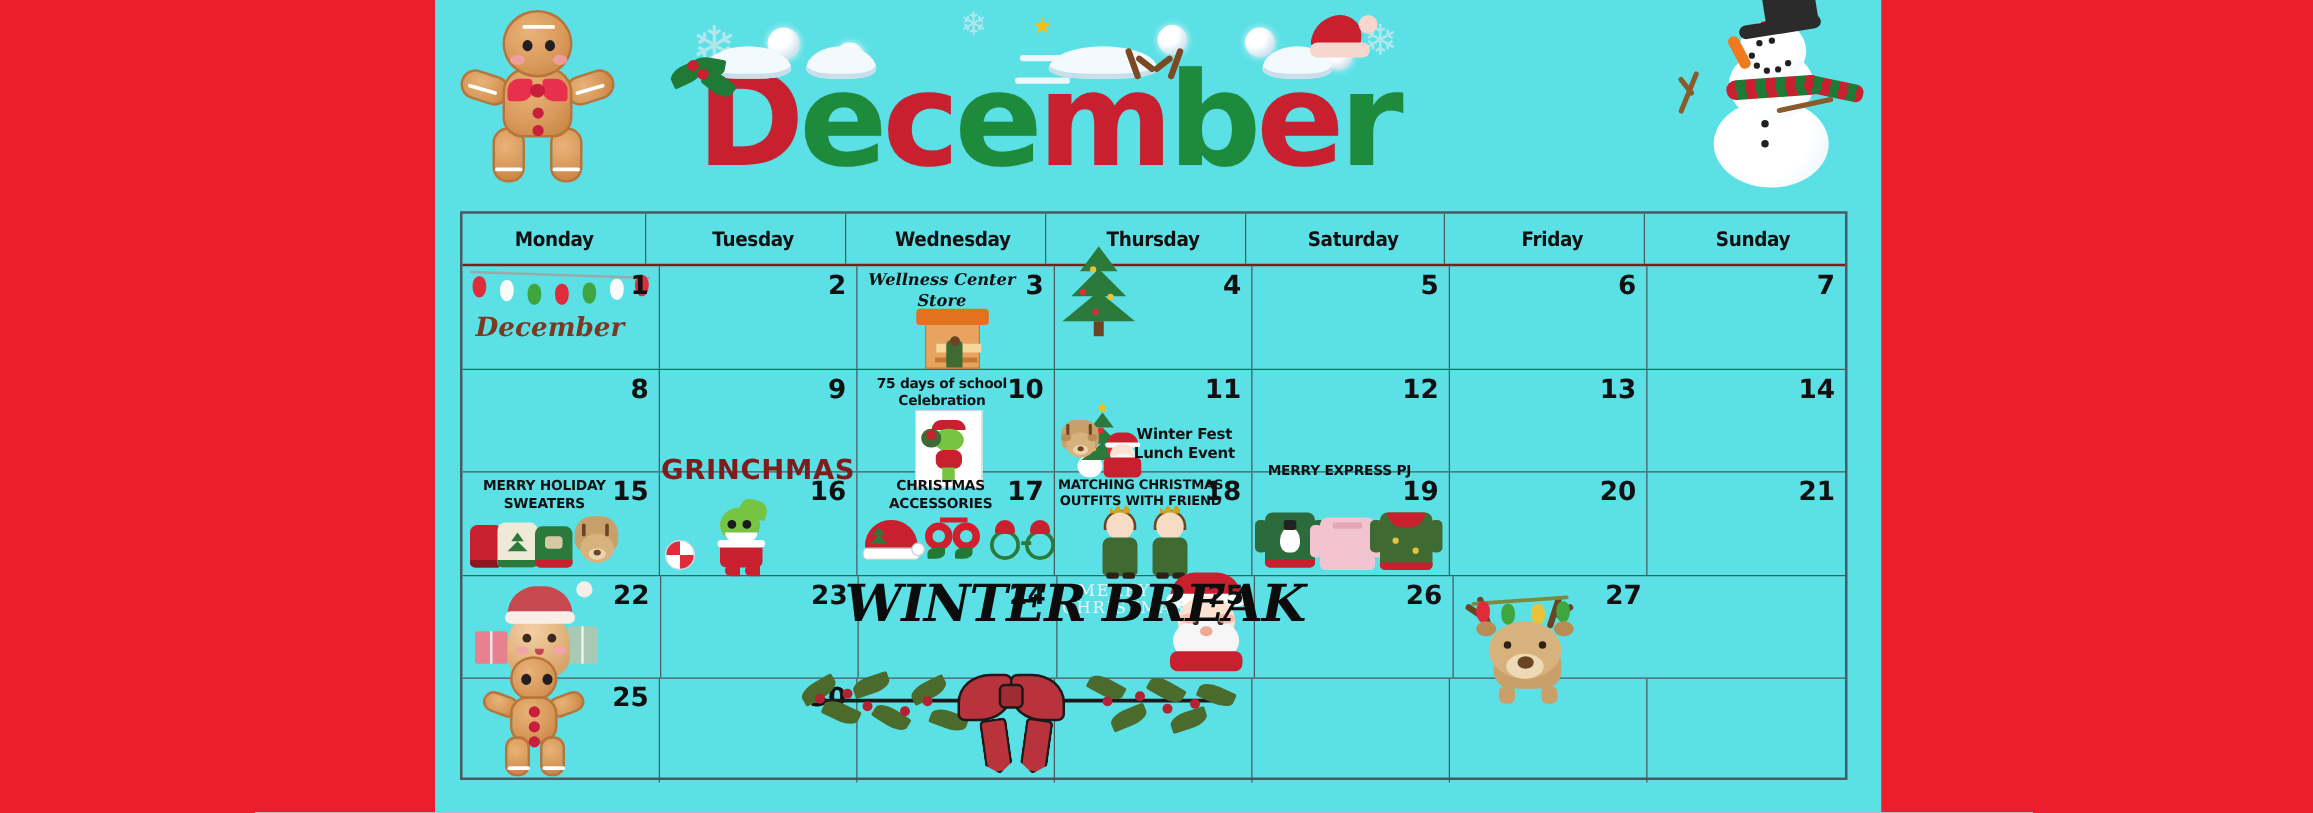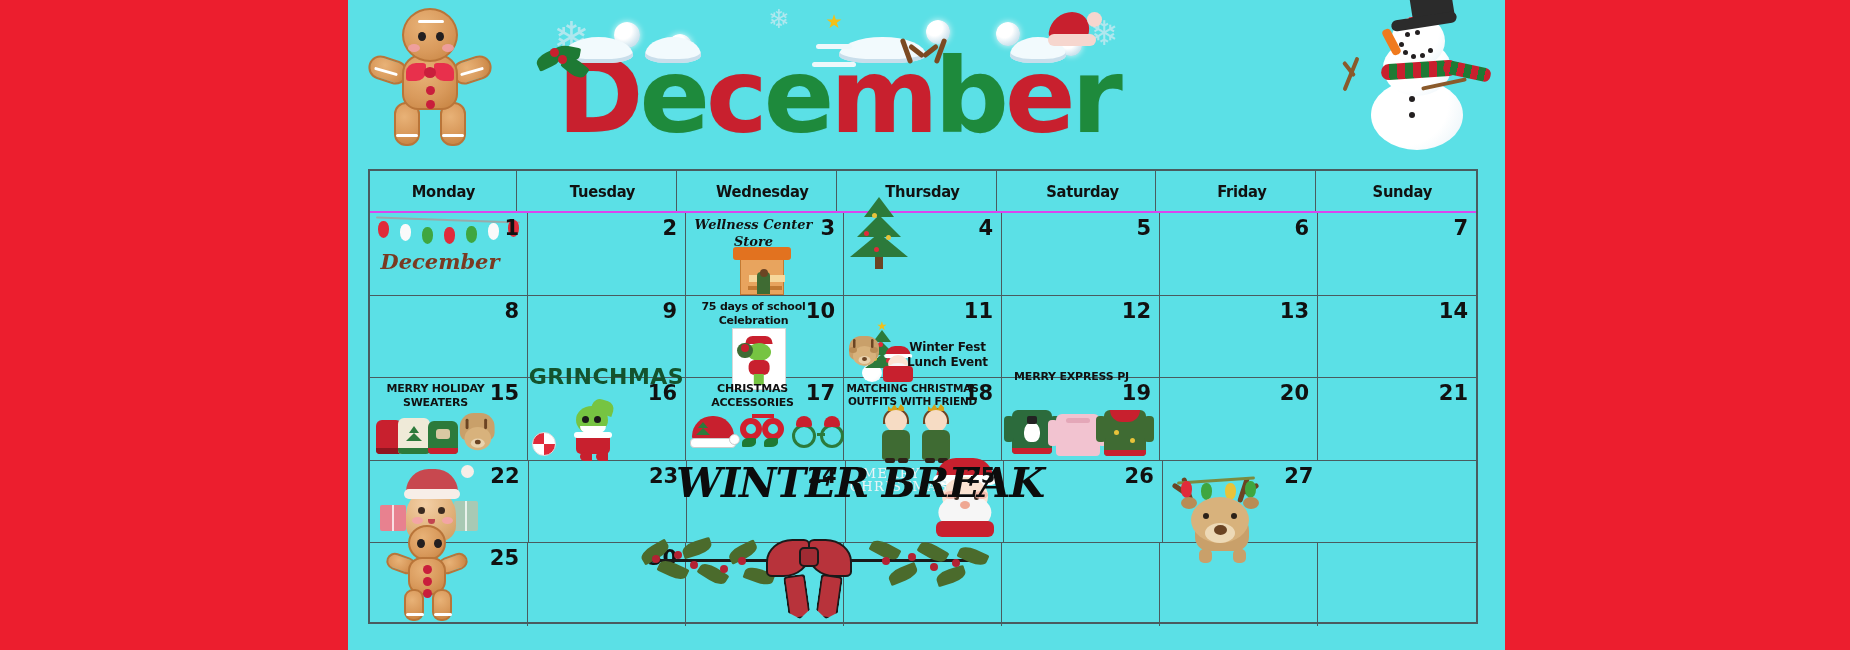--- a/index.html
+++ b/index.html
@@ -188,21 +188,21 @@
     background: #5BE0E6;
   }
   .cal-row { display: flex; width: 100%; }
   .cal-cell {
     position: relative;
     width: 158.57px;
     border-right: 1px solid #4A5B5F;
     overflow: visible;
   }
   .cal-cell:last-child { border-right: none; }
-  #headrow { height: 42px; border-bottom: 2px solid #d946ef; gap: 13px; }
+  #headrow { height: 42px; border-bottom: 2px solid #7f1d1d; gap: 13px; }
   #headrow .cal-cell {
     display: flex; align-items: center; justify-content: center;
   }
   .dow {
     font-family: "DejaVu Sans", sans-serif;
     font-weight: 700;
     font-size: 16px;
     color: #111;
     letter-spacing: -.3px;
     transform: scaleX(.92);
@@ -235,21 +235,21 @@
     font-size: 13px;
     letter-spacing: 0;
   }
   .grinchmas {
     position: absolute;
     left: 0; right: 0; top: -14px;
     text-align: center;
     font-family: "DejaVu Sans", sans-serif;
     font-weight: 700;
     font-size: 22px;
-    color: #14532d;
+    color: #7f1d1d;
     letter-spacing: .5px;
     z-index: 5;
   }
   .merryxmas {
     position: absolute;
     left: 4px; top: 6px;
     width: 84px;
     text-align: center;
     font-family: "DejaVu Serif", serif;
     font-size: 13px;

